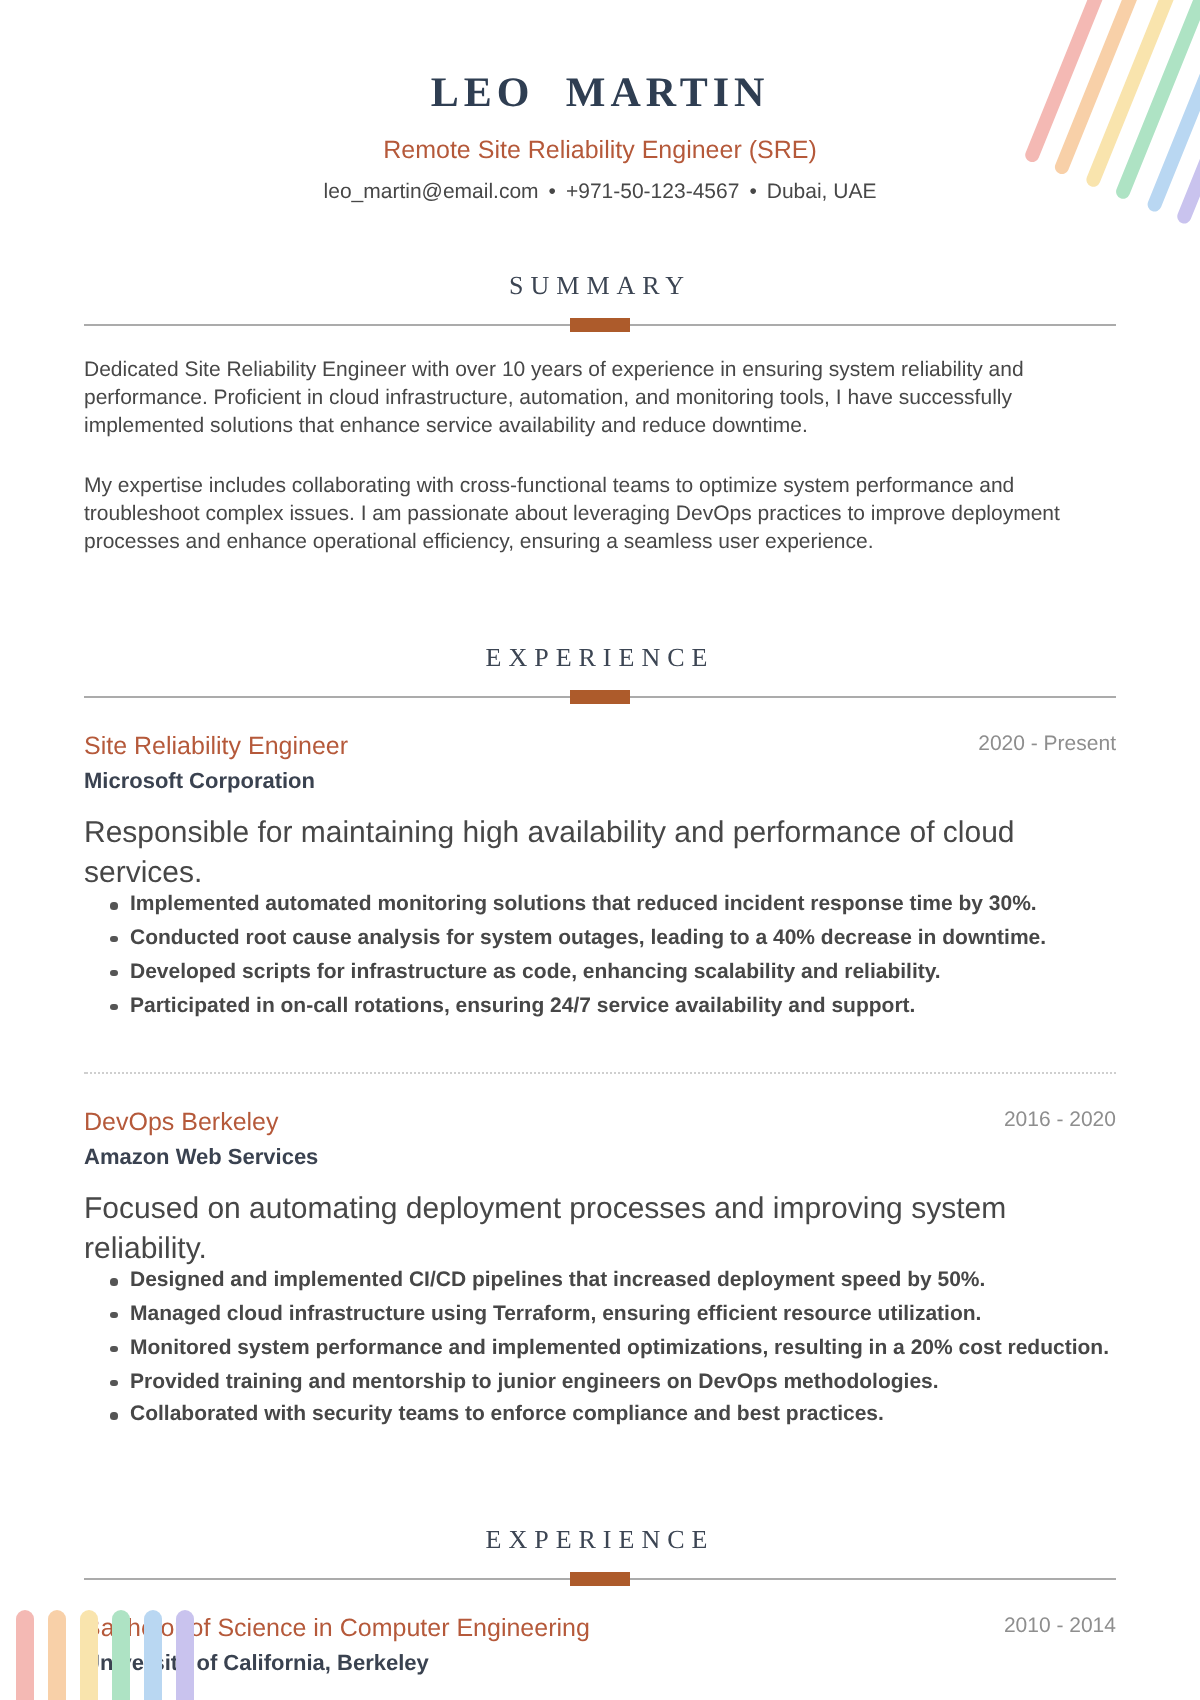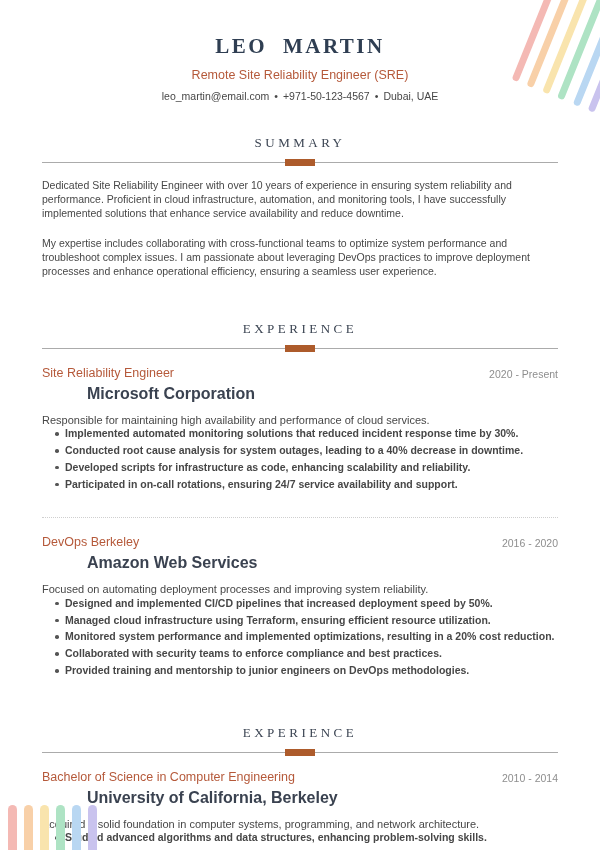--- a/index.html
+++ b/index.html
@@ -60,25 +60,25 @@
   }
 
   .sec-summary { margin-top: 33px; }
   .sec-experience { margin-top: 43px; }
   .sec-education { margin-top: 47px; }
 
   .para { margin-top: 15px; font-size: 10.5px; line-height: 1.35; color: var(--body-text, #474747); }
   .para:first-of-type { }
 
   .job { position: relative; }
-  .job-head { display: flex; justify-content: space-between; align-items: flex-end; margin-top: 17px; }
+  .job-head { display: flex; justify-content: space-between; align-items: flex-start; margin-top: 17px; }
   .job-title { font-size: 12.5px; font-weight: normal; color: var(--role-title, #b5593a); }
   .job-dates { font-size: 10.5px; color: var(--dates-text, #8e8e8e); }
-  .company { margin-top: 5px; font-size: 16px; font-weight: bold; color: var(--company-text, #3a4250); margin-left: 45px; }
-  .job-intro { margin-top: 10px; font-size: 11px; line-height: 1.3; }
+  .company { margin-top: 5px; font-size: 11px; font-weight: bold; color: var(--company-text, #3a4250); }
+  .job-intro { margin-top: 10px; font-size: 15px; line-height: 1.3; }
   .bullets { list-style: none; margin-top: 0; font-weight: bold; }
   .bullets li {
     position: relative; padding-left: 23px; margin-bottom: 3.2px;
     font-size: 10.5px; line-height: 1.3;
   }
   .bullets li::before {
     content: ""; position: absolute; left: 13px; top: 5px;
     width: 3.5px; height: 3.5px; border-radius: 50%; background: #555;
   }
   .job-divider { border: none; border-top: 1px dotted #cfcfcf; margin: 26px 0 3px 0; }
@@ -141,22 +141,22 @@
       <div class="job-head">
         <h3 class="job-title">DevOps Berkeley</h3>
         <span class="job-dates">2016 - 2020</span>
       </div>
       <div class="company">Amazon Web Services</div>
       <p class="job-intro">Focused on automating deployment processes and improving system reliability.</p>
       <ul class="bullets">
         <li>Designed and implemented CI/CD pipelines that increased deployment speed by 50%.</li>
         <li>Managed cloud infrastructure using Terraform, ensuring efficient resource utilization.</li>
         <li>Monitored system performance and implemented optimizations, resulting in a 20% cost reduction.</li>
+        <li>Provided training and mentorship to junior engineers on DevOps methodologies.</li>
         <li>Collaborated with security teams to enforce compliance and best practices.</li>
-        <li>Provided training and mentorship to junior engineers on DevOps methodologies.</li>
       </ul>
     </article>
   </section>
 
   <section class="sec-education">
     <h2 class="sec-head">EXPERIENCE</h2>
     <div class="rule">
         <span class="rule-accent"></span>
       </div>
 

